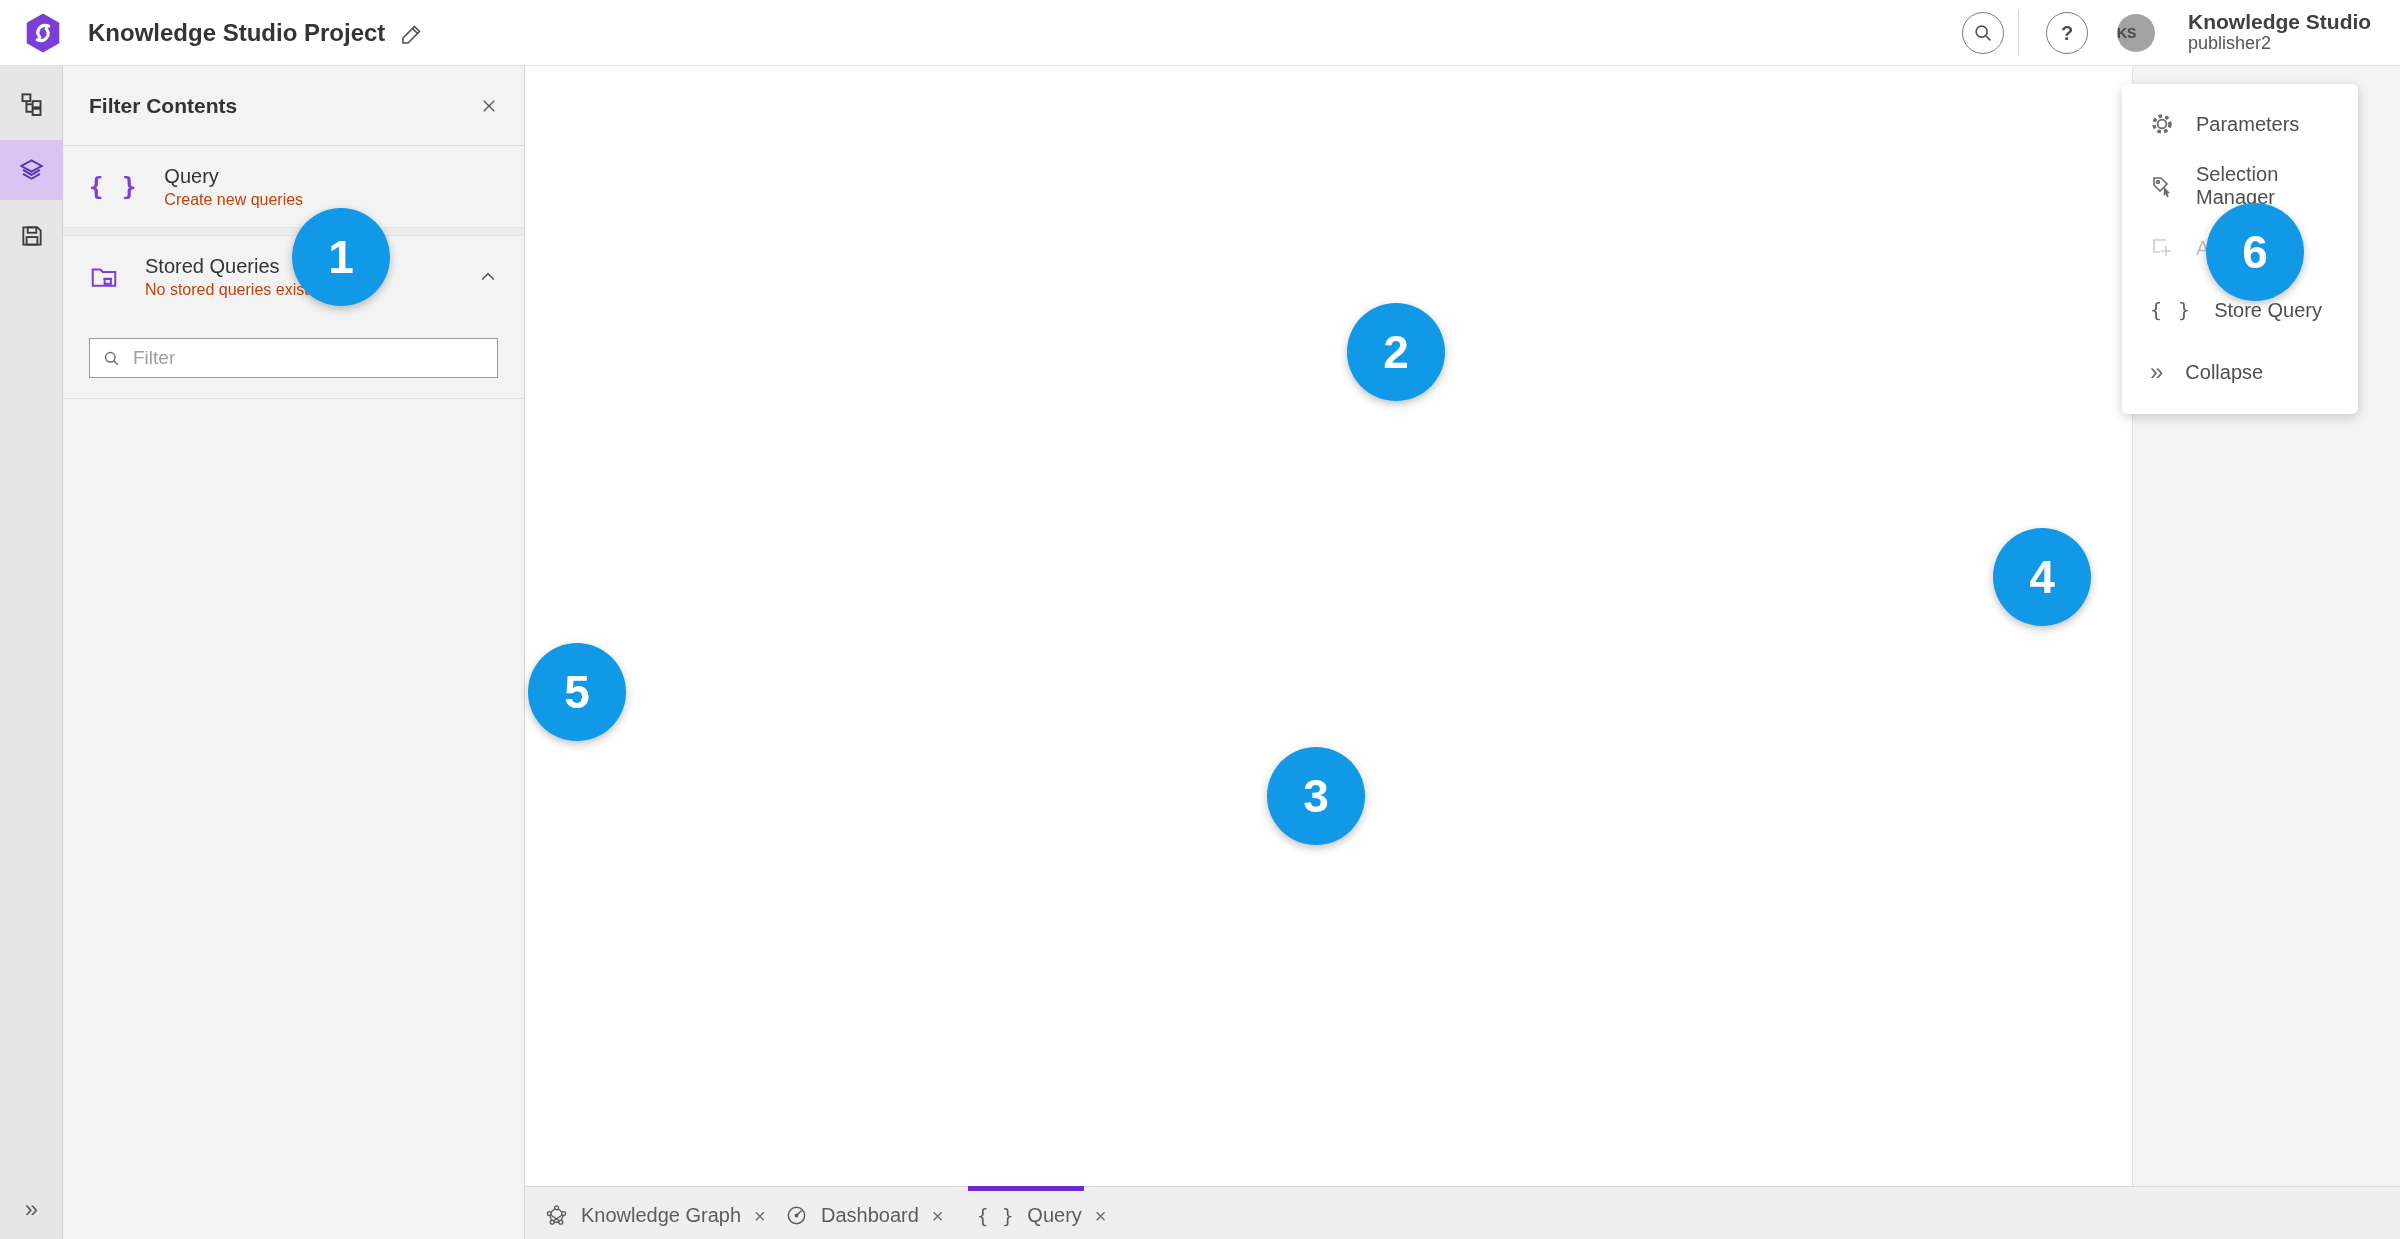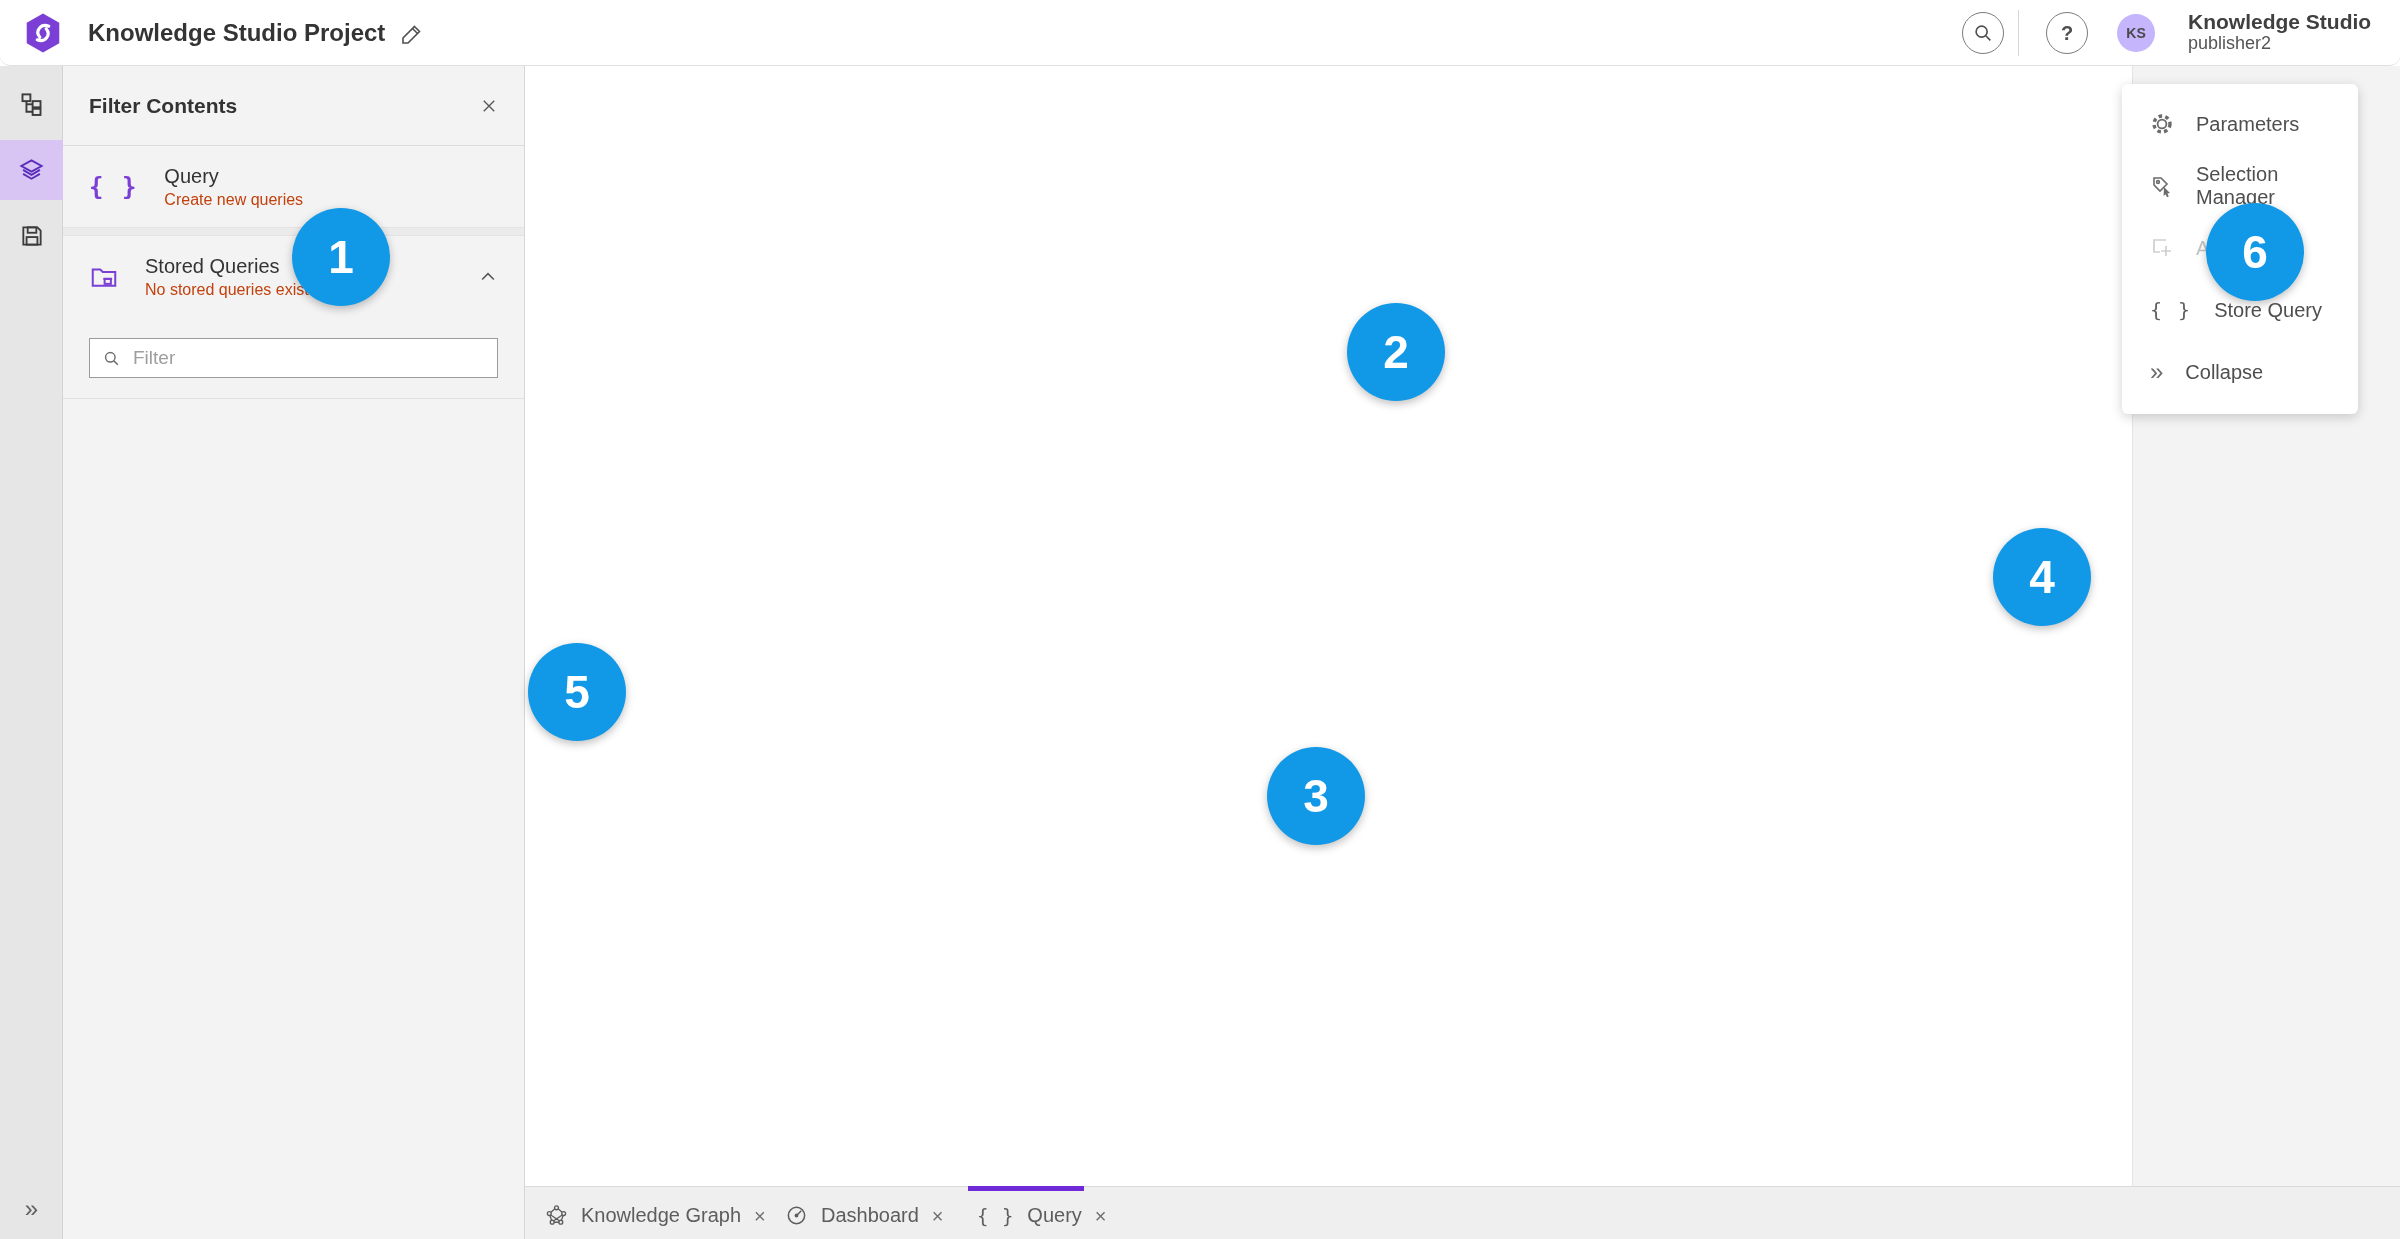--- a/index.html
+++ b/index.html
@@ -5,30 +5,30 @@
   * { margin:0; padding:0; box-sizing:border-box; }
   html,body { width:2400px; height:1239px; }
   body { position:relative; overflow:hidden; background:#fff;
          font-family:"Liberation Sans", sans-serif; color:#3c3c3c; }
   .abs { position:absolute; }
   svg { display:block; }
   .icon { flex:none; }
 
   
   .topbar { left:0; top:0; width:2400px; height:66px; background:#fff;
-            border-bottom:1px solid #e0e0e0; z-index:30;border-radius:10px; }
+            border-bottom:1px solid #e0e0e0; z-index:30; }
   .app-title { left:88px; top:0; height:66px; display:flex; align-items:center;
                font-size:24px; font-weight:700; color:#343434; }
   .iconbtn { display:flex; align-items:center; justify-content:center;
              background:none; border:none; cursor:pointer; color:#4f4f4f; }
   .circlebtn { width:42px; height:42px; border:1.5px solid #7c7c7c; border-radius:50%;
                background:#fff; display:flex; align-items:center; justify-content:center;
                color:#4f4f4f; cursor:pointer; font-size:20px; }
-  .avatar { width:38px; height:38px; border-radius:50%; background:#c4b5fd;
-            display:flex; align-items:center; justify-content:center;
+  .avatar { width:38px; height:38px; border-radius:50%; background:#a3a3a3;
+            display:flex; align-items:center; justify-content:flex-start;
             font-size:14px; font-weight:700; color:#4a4a4a; cursor:pointer; }
   .user-name { font-size:21px; font-weight:700; color:#404040; line-height:23px; }
   .user-role { font-size:18px; color:#555; line-height:20px; }
 
   
   .rail { left:0; top:66px; width:63px; height:1173px; background:#e6e6e6;
           border-right:1px solid #d2d2d2; z-index:20; }
   .rail-item { width:63px; height:60px; display:flex; align-items:center;
                justify-content:center; color:#3c3c3c; cursor:pointer; }
   .rail-item.active { background:#d8c5f4; color:#5a2dbb; }

